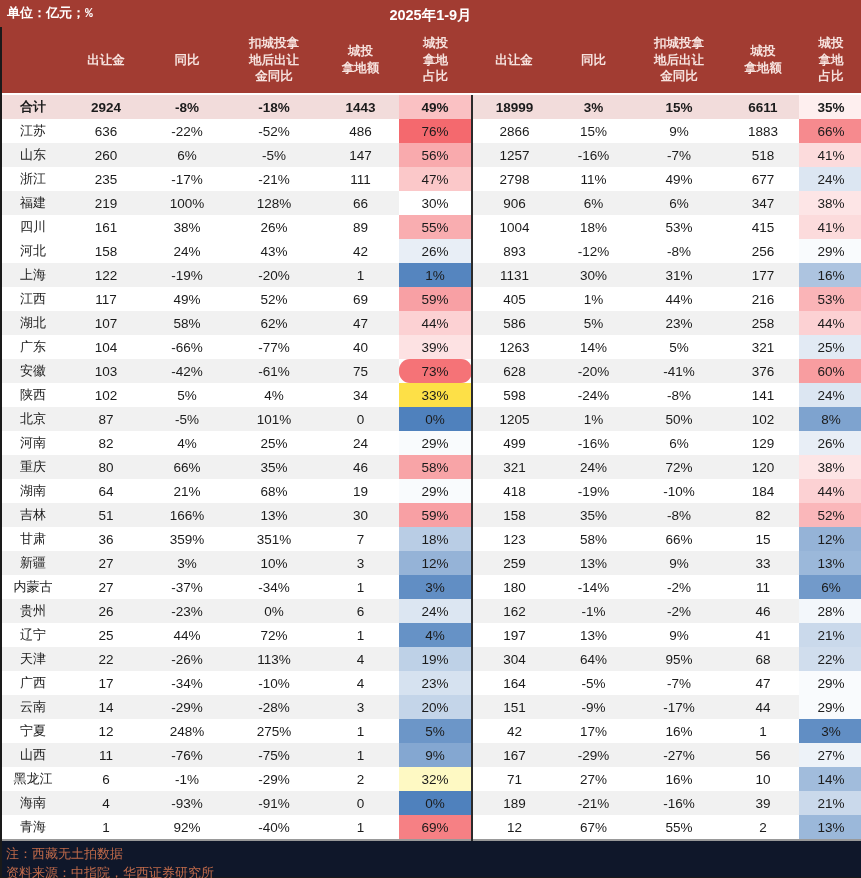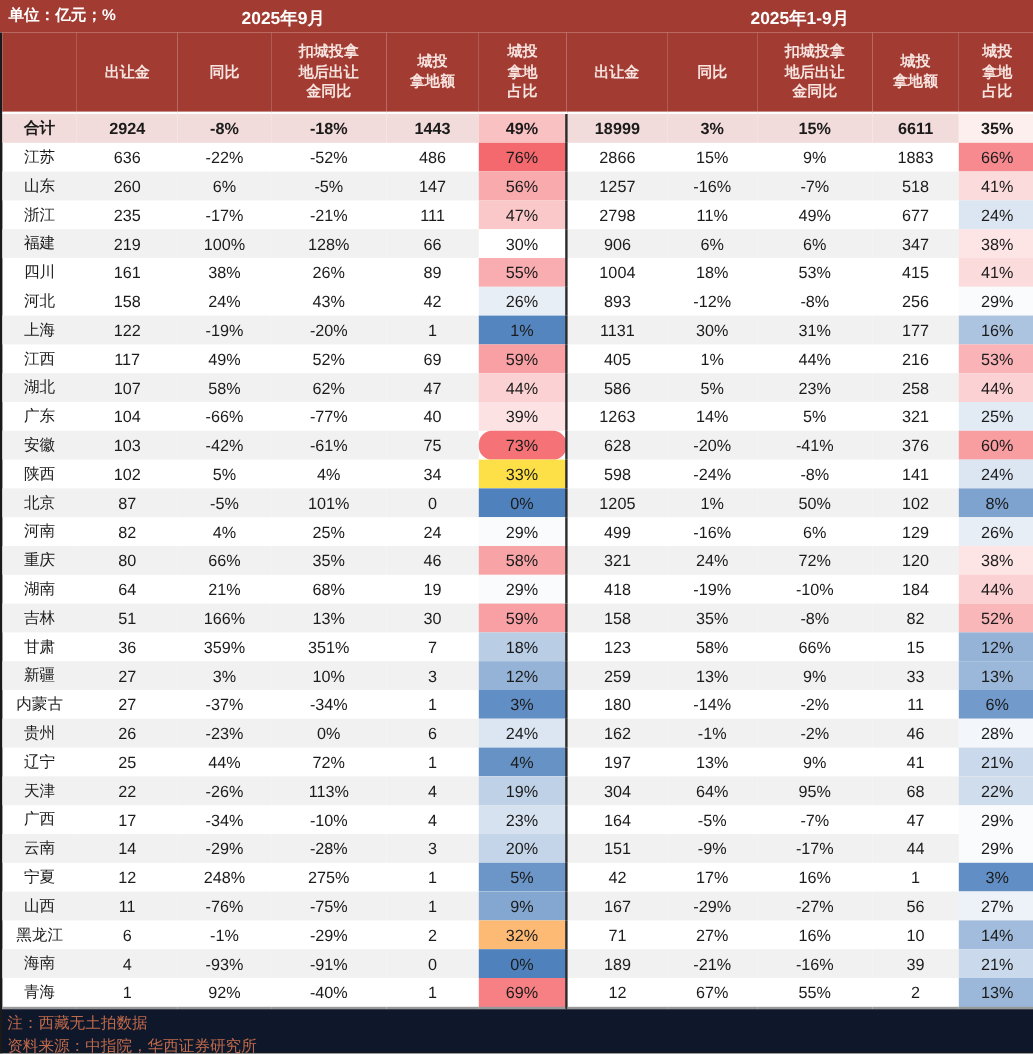--- a/index.html
+++ b/index.html
@@ -1,19 +1,19 @@
 <!DOCTYPE html>
 <html><head>
 <meta charset="utf-8">
 <style>
   html,body{margin:0;padding:0;background:#fff;}
   .page{width:861px;height:878px;font-family:"Liberation Sans",sans-serif;box-sizing:border-box;background:#fff;overflow:hidden;}
   
   .topband{height:27px;background:var(--hdr,#a23c32);position:relative;display:flex;align-items:center;}
-  .unit{position:absolute;left:7px;top:4px;color:#fff;font-weight:bold;font-size:13px;font-family:Liberation Sans, sans-serif;}
+  .unit{position:absolute;left:7px;top:4px;color:#fff;font-weight:bold;font-size:13px;font-family:Liberation Mono, monospace;}
   .ptitle{color:#fff;font-weight:bold;font-size:14.5px;text-align:center;padding-top:3px;}
   .p1{width:472px;}
   .p2{flex:1;}
   
   table{border-collapse:collapse;table-layout:fixed;width:861px;}
   thead th{background:var(--hdr,#a23c32);color:#f6e2de;font-weight:bold;font-size:12.5px;line-height:1.35;white-space:pre-line;vertical-align:middle;height:66px;padding:0;font-family:"DejaVu Serif",serif;}
   tbody td{height:24px;text-align:center;font-size:13.5px;color:#1b1b1b;padding:0;}
   tbody td.prov{font-family:Liberation Sans, sans-serif;font-size:13px;margin-top:40px;}
   tbody tr.total td{background:#f2dcdb;font-weight:bold;border-top:2px solid #fff;}
   tbody td.grp2{border-left:2px solid #2b2b2b;}
@@ -23,21 +23,20 @@
   .notes{border-left:2px solid #1a1a1a;border-bottom:5px solid #1a1a1a;background:#0f172a;padding:4px 0 0 4px;height:32px;}
   .notes div{color:#c06a4a;font-size:13px;line-height:18.5px;font-family:"DejaVu Serif",serif;}
 </style>
 </head>
 <body>
 
 <div class="page" style="--hdr: #a23c32;">
 
   <div class="topband">
     <div class="unit">单位：亿元；%</div>
-    <div class="ptitle p1">2025年9月</div>
     <div class="ptitle p2">2025年1-9月</div>
   </div>
 
   <div class="bodywrap">
   <table>
     <colgroup>
       <col style="width:62px">
           <col style="width:84px">
           <col style="width:78px">
           <col style="width:96px">
@@ -438,21 +437,21 @@
             <td>-27%</td>
             <td>56</td>
             <td style="background: rgb(237, 242, 248);">27%</td>
           </tr>
           <tr>
             <td class="prov">黑龙江</td>
             <td>6</td>
             <td>-1%</td>
             <td>-29%</td>
             <td>2</td>
-            <td style="background: #fdba74; margin-top: 38px;">32%</td>
+            <td style="background: #fef9c3; margin-top: 38px;">32%</td>
             <td class="grp2">71</td>
             <td>27%</td>
             <td>16%</td>
             <td>10</td>
             <td style="background: rgb(161, 188, 220);">14%</td>
           </tr>
           <tr style="background: rgb(241, 241, 241);">
             <td class="prov">海南</td>
             <td>4</td>
             <td>-93%</td>

